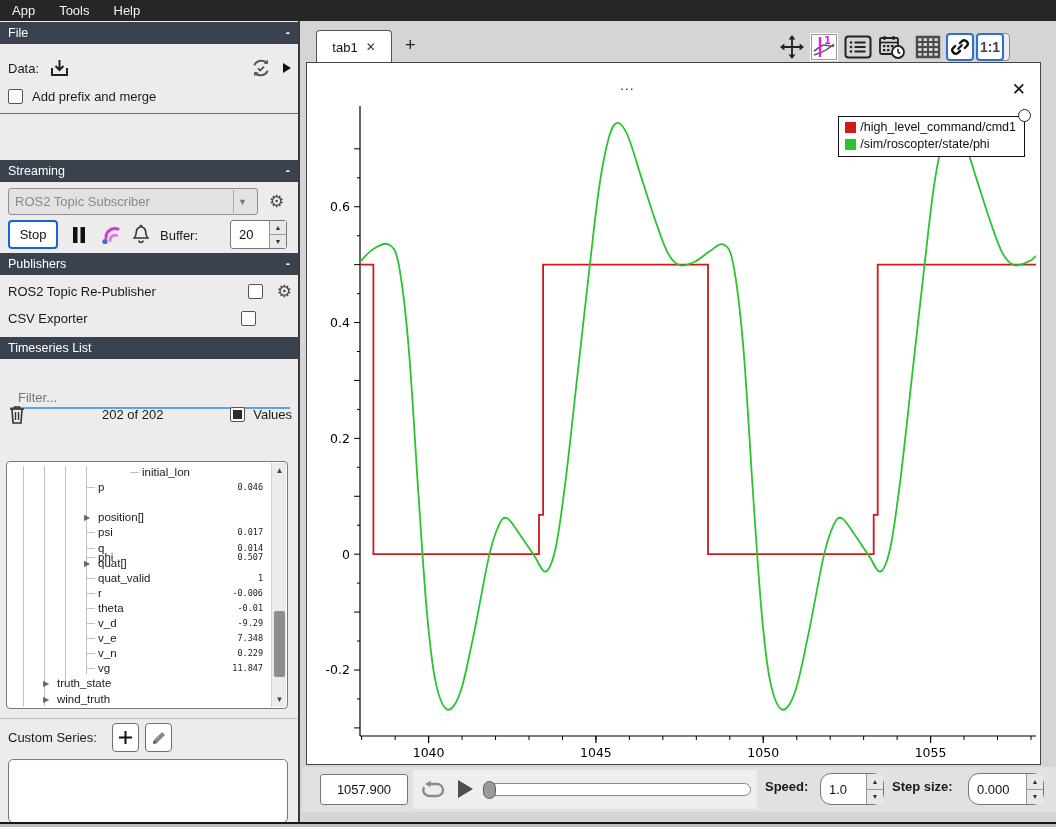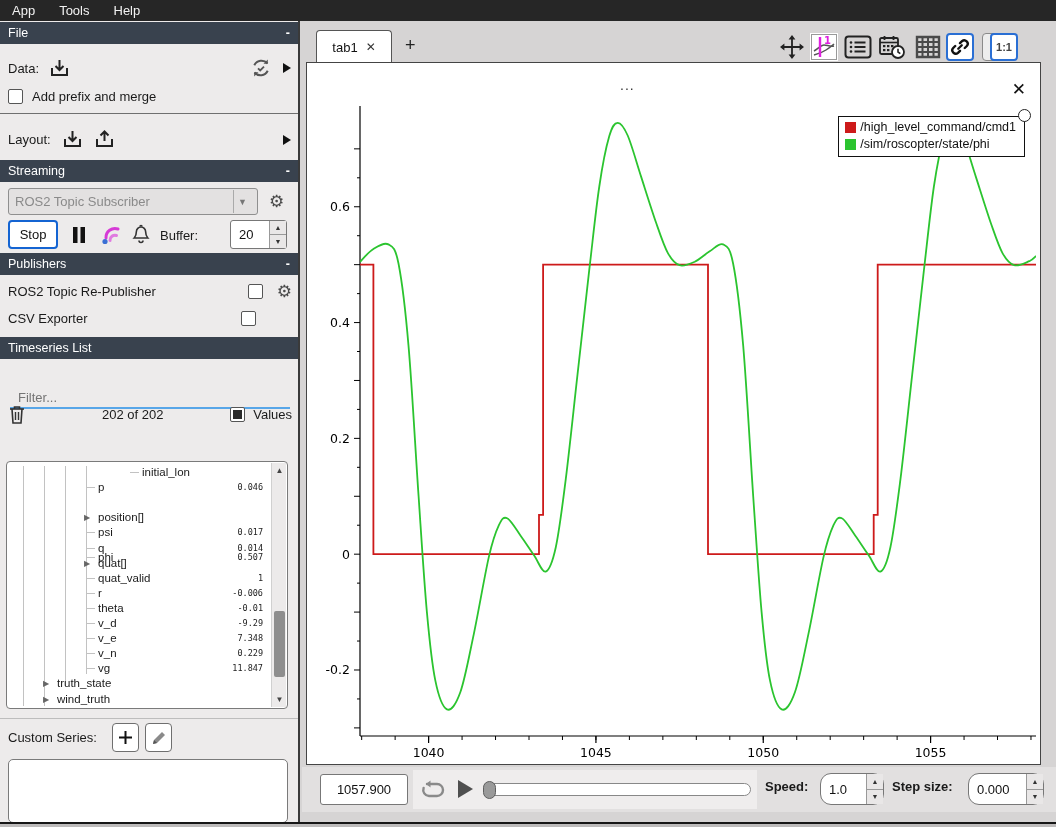--- a/index.html
+++ b/index.html
@@ -120,40 +120,20 @@
       </span>
     </div>
 
     <div class="abs" style="left:8px; top:68px; display:flex; align-items:center; gap:9px;">
       <span class="checkbox"></span>
       <span class="row-label">Add prefix and merge</span>
     </div>
 
     <div class="sep-line" style="top:92px;"></div>
 
-    <div class="abs" style="left:8px; top:108px; display:flex; align-items:center; gap:11px; width:284px;">
-      <span class="row-label">Layout:</span>
-      <span class="icon-btn">
-        <svg width="21" height="21" viewBox="0 0 21 21">
-            <path d="M10.5 2v9M6.5 8l4 4 4-4" stroke="#222" stroke-width="2" fill="none"></path>
-            <path d="M3 10v7h15v-7" stroke="#222" stroke-width="2" fill="none"></path>
-          </svg>
-      </span>
-      <span class="icon-btn">
-        <svg width="21" height="21" viewBox="0 0 21 21">
-            <path d="M10.5 12V3M6.5 6.5l4-4 4 4" stroke="#222" stroke-width="2" fill="none"></path>
-            <path d="M3 10v7h15v-7" stroke="#222" stroke-width="2" fill="none"></path>
-          </svg>
-      </span>
-      <span class="icon-btn" style="margin-left:auto;">
-        <svg width="10" height="12" viewBox="0 0 10 12">
-            <path d="M1 1l8 5-8 5z" fill="#111"></path>
-          </svg>
-      </span>
-    </div>
 
     <div class="section-header" style="top:139px;">
       <span>Streaming</span>
       <span class="collapse">-</span>
     </div>
 
     <div class="combo" style="top:167px;">
       <span>ROS2 Topic Subscriber</span>
       <span class="dd">▼</span>
     </div>
@@ -392,21 +372,21 @@
       <svg width="20" height="20" viewBox="0 0 20 20">
           <path d="M8.2 11.8l3.6-3.6" stroke="#111" stroke-width="2.2" stroke-linecap="round"></path>
           <path d="M10 6.2l2-2a3.4 3.4 0 0 1 4.8 4.8l-2 2" stroke="#111" stroke-width="2.4" fill="none" stroke-linecap="round"></path>
           <path d="M10 13.8l-2 2a3.4 3.4 0 0 1-4.8-4.8l2-2" stroke="#111" stroke-width="2.4" fill="none" stroke-linecap="round"></path>
         </svg>
     </span>
     <span class="tb-icon tb-box-gray" style="left:680px;">
       <span style="font-size:14px;">t</span>
         <span style="font-size:9px; margin-top:6px;">O</span>
     </span>
-    <span class="tb-icon tb-box" style="left:688px; font-size:11px; color:#444; font-weight:bold;">
+    <span class="tb-icon tb-box" style="left:674px; font-size:14px; color:#444; font-weight:bold;">
       <span>1:1</span>
     </span>
 
     <div id="plot">
       <svg id="plot-svg" width="733" height="701" viewBox="0 0 733 701">
           <clipPath id="pc">
             <rect x="53" y="43" width="676" height="630"></rect>
           </clipPath>
           <line x1="53" y1="43" x2="53" y2="673" stroke="#000" stroke-width="1.2"></line>
           <line x1="53" y1="673" x2="729" y2="673" stroke="#000" stroke-width="1.2"></line>

